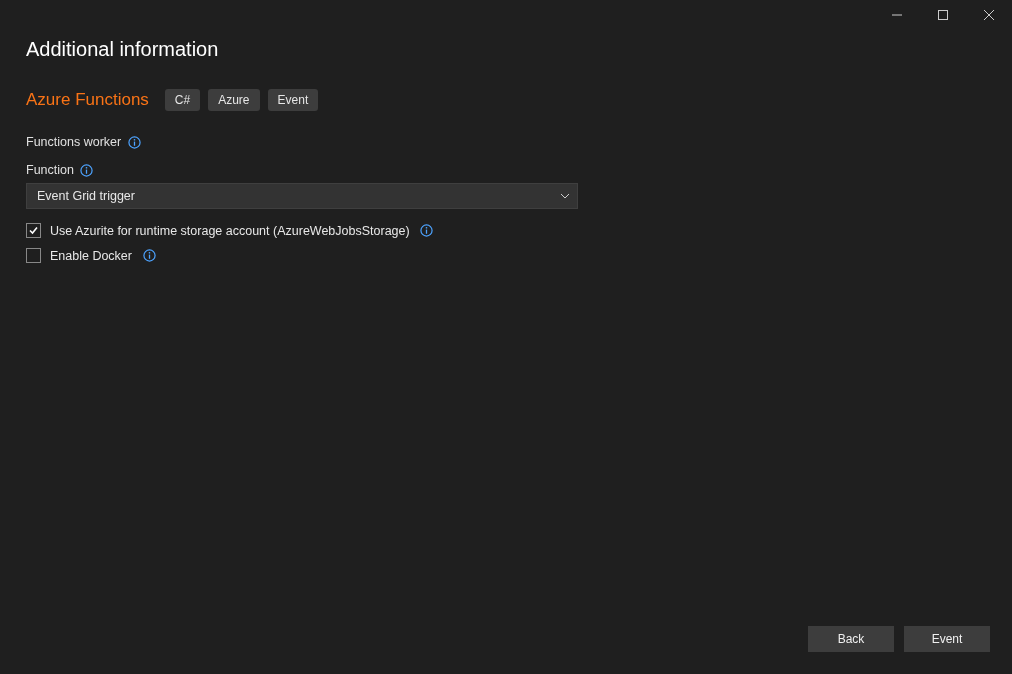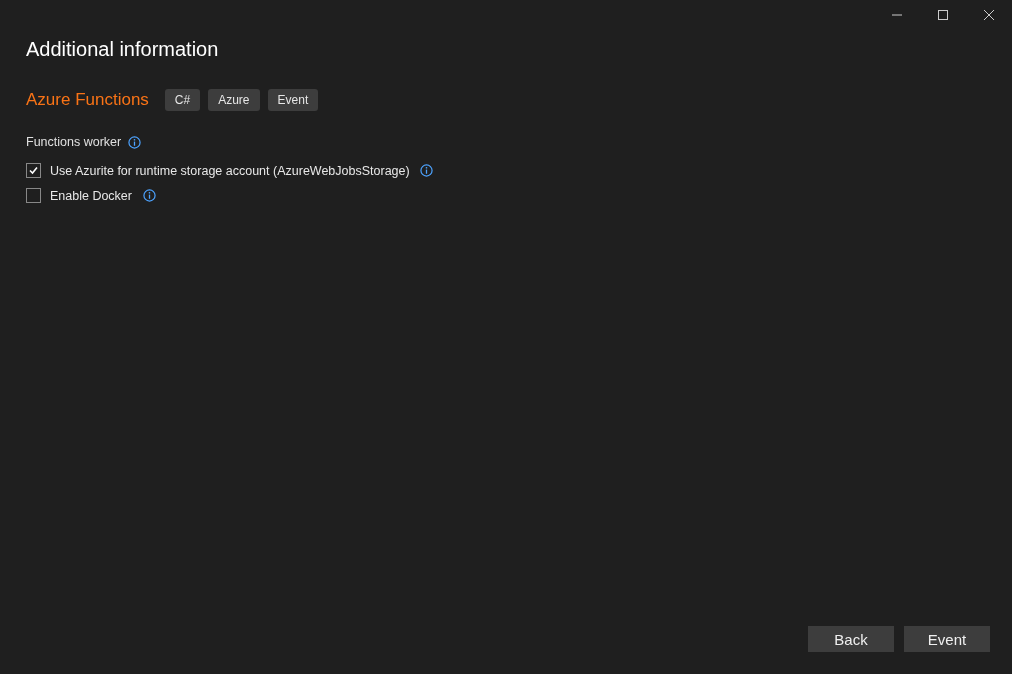--- a/index.html
+++ b/index.html
@@ -137,21 +137,21 @@
       right: 22px;
       display: flex;
       gap: 10px;
     }
     .btn {
       width: 86px;
       height: 26px;
       background: #3d3d3d;
       border: none;
       color: #f0f0f0;
-      font-size: 15px;
+      font-size: 12px;
       display: flex;
       align-items: center;
       justify-content: center;
       cursor: pointer;
       font-family: inherit;
     }
   </style>
 </head>
 <body>
 
@@ -192,20 +192,40 @@
       <span class="info-icon">
         <svg width="13" height="13" viewBox="0 0 14 14">
             <circle cx="7" cy="7" r="6" fill="none" stroke="#4da3ff" stroke-width="1.3"></circle>
             <circle cx="7" cy="4" r="0.9" fill="#4da3ff"></circle>
             <rect x="6.3" y="6" width="1.4" height="4.5" fill="#4da3ff"></rect>
           </svg>
       </span>
     </div>
   </div>
 
+  <div class="field-group">
+    <div class="field-label">
+      <span>Function</span>
+      <span class="info-icon">
+        <svg width="13" height="13" viewBox="0 0 14 14">
+            <circle cx="7" cy="7" r="6" fill="none" stroke="#4da3ff" stroke-width="1.3"></circle>
+            <circle cx="7" cy="4" r="0.9" fill="#4da3ff"></circle>
+            <rect x="6.3" y="6" width="1.4" height="4.5" fill="#4da3ff"></rect>
+          </svg>
+      </span>
+    </div>
+    <div class="dropdown">
+      <span>Event Grid trigger</span>
+      <span class="chev">
+        <svg width="8" height="5" viewBox="0 0 8 5">
+            <path d="M0 0 L4 4 L8 0" fill="none" stroke="#cccccc" stroke-width="1"></path>
+          </svg>
+      </span>
+    </div>
+  </div>
 
   <div class="checkbox-row">
     <div class="checkbox checked">
       <svg width="11" height="11" viewBox="0 0 11 11">
           <path d="M2 5.5 L4.5 8 L9 2.5" fill="none" stroke="#ffffff" stroke-width="1.6"></path>
         </svg>
     </div>
     <div class="checkbox-label">
       <span>Use Azurite for runtime storage account (AzureWebJobsStorage)</span>
       <span class="info-icon">

